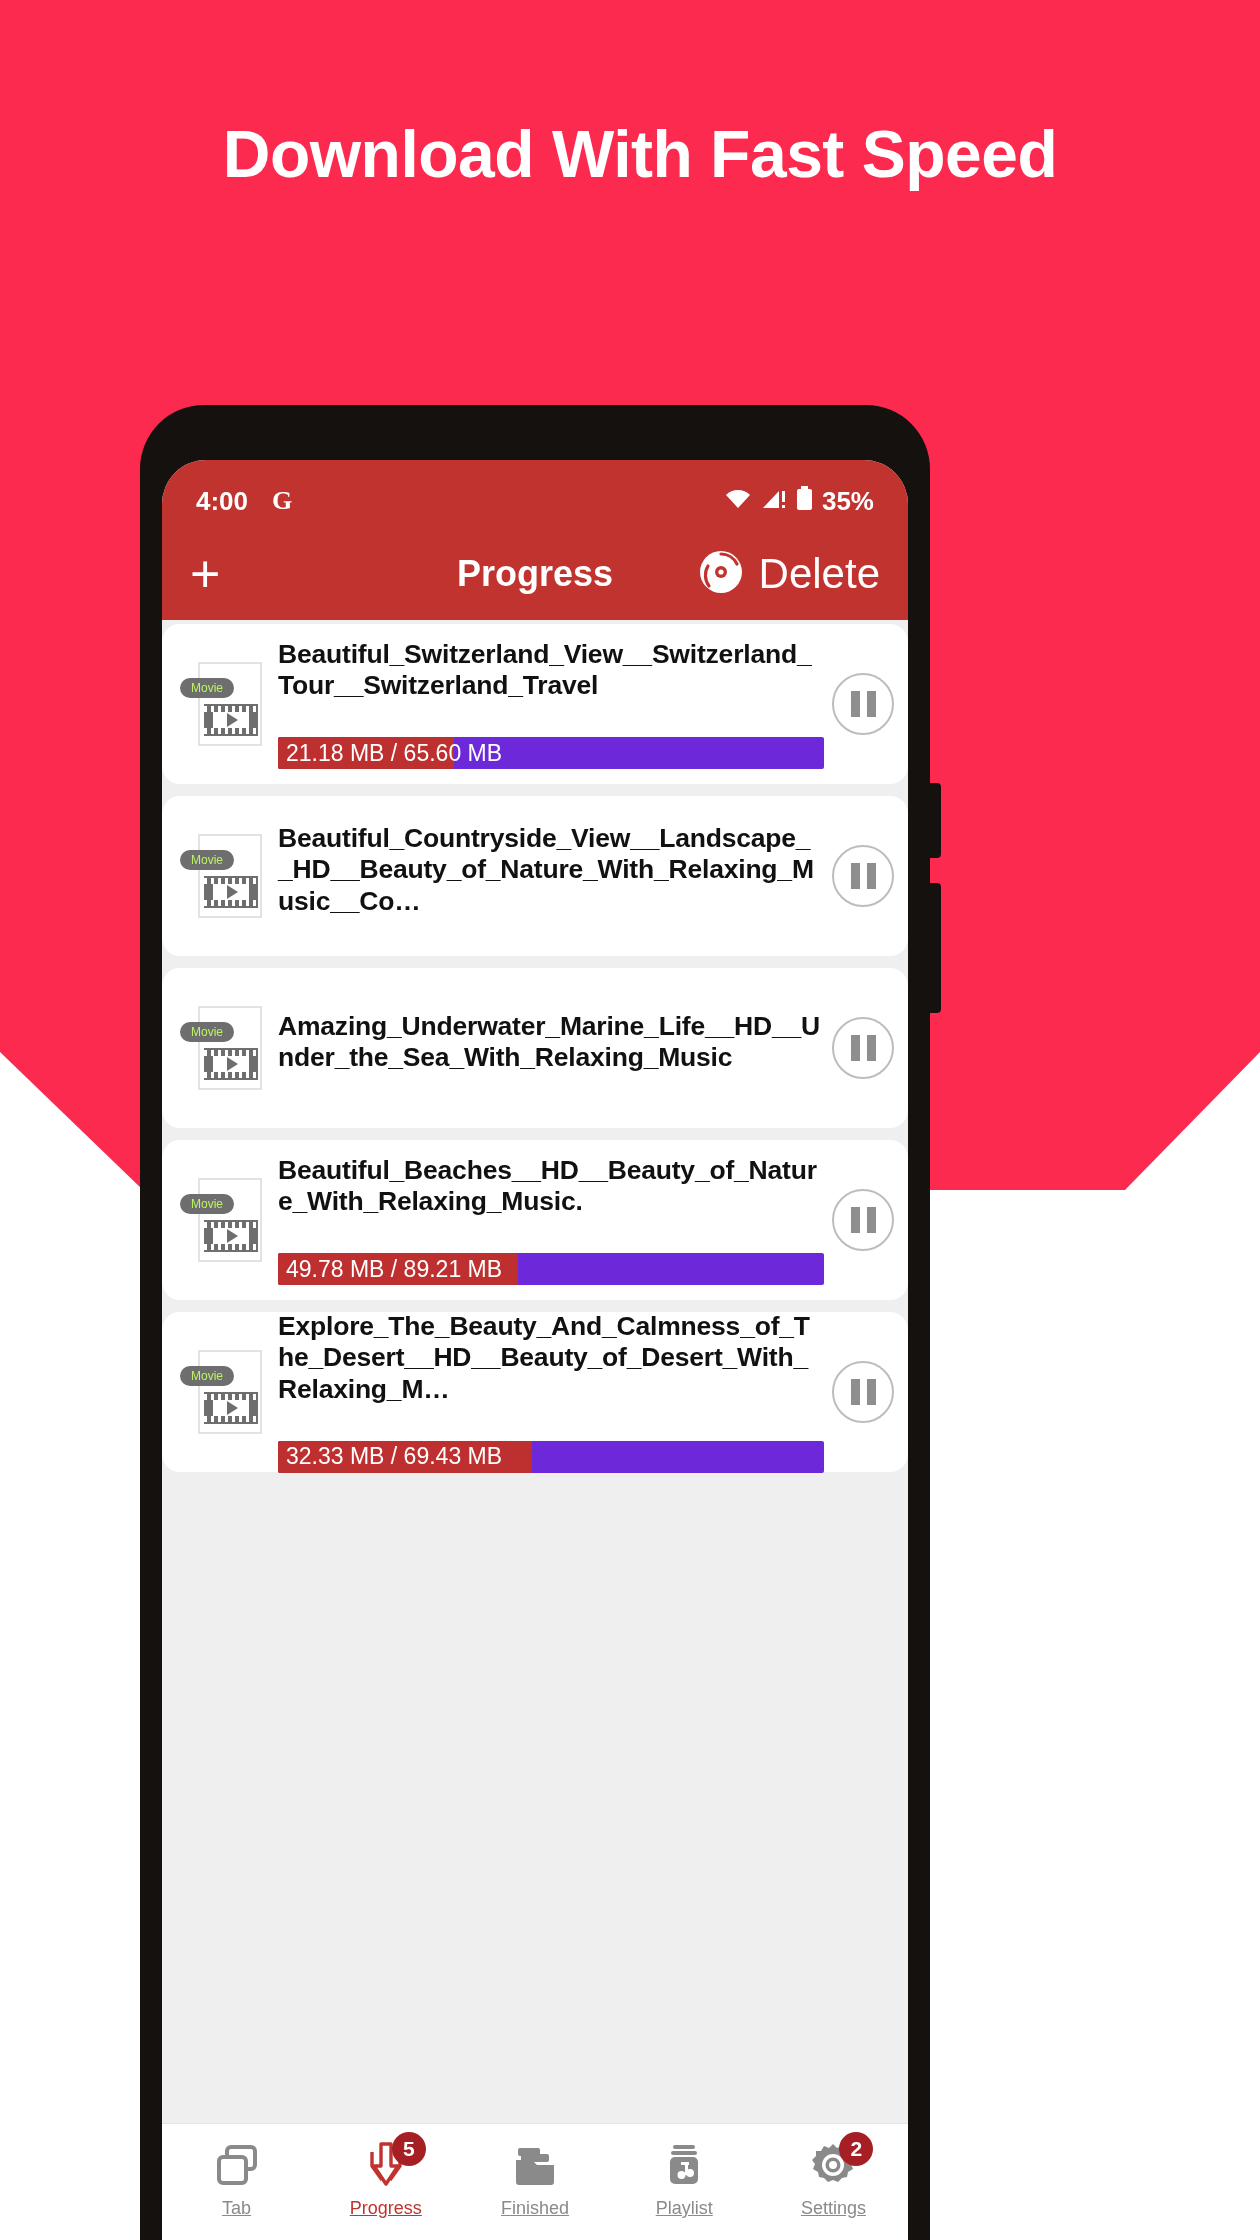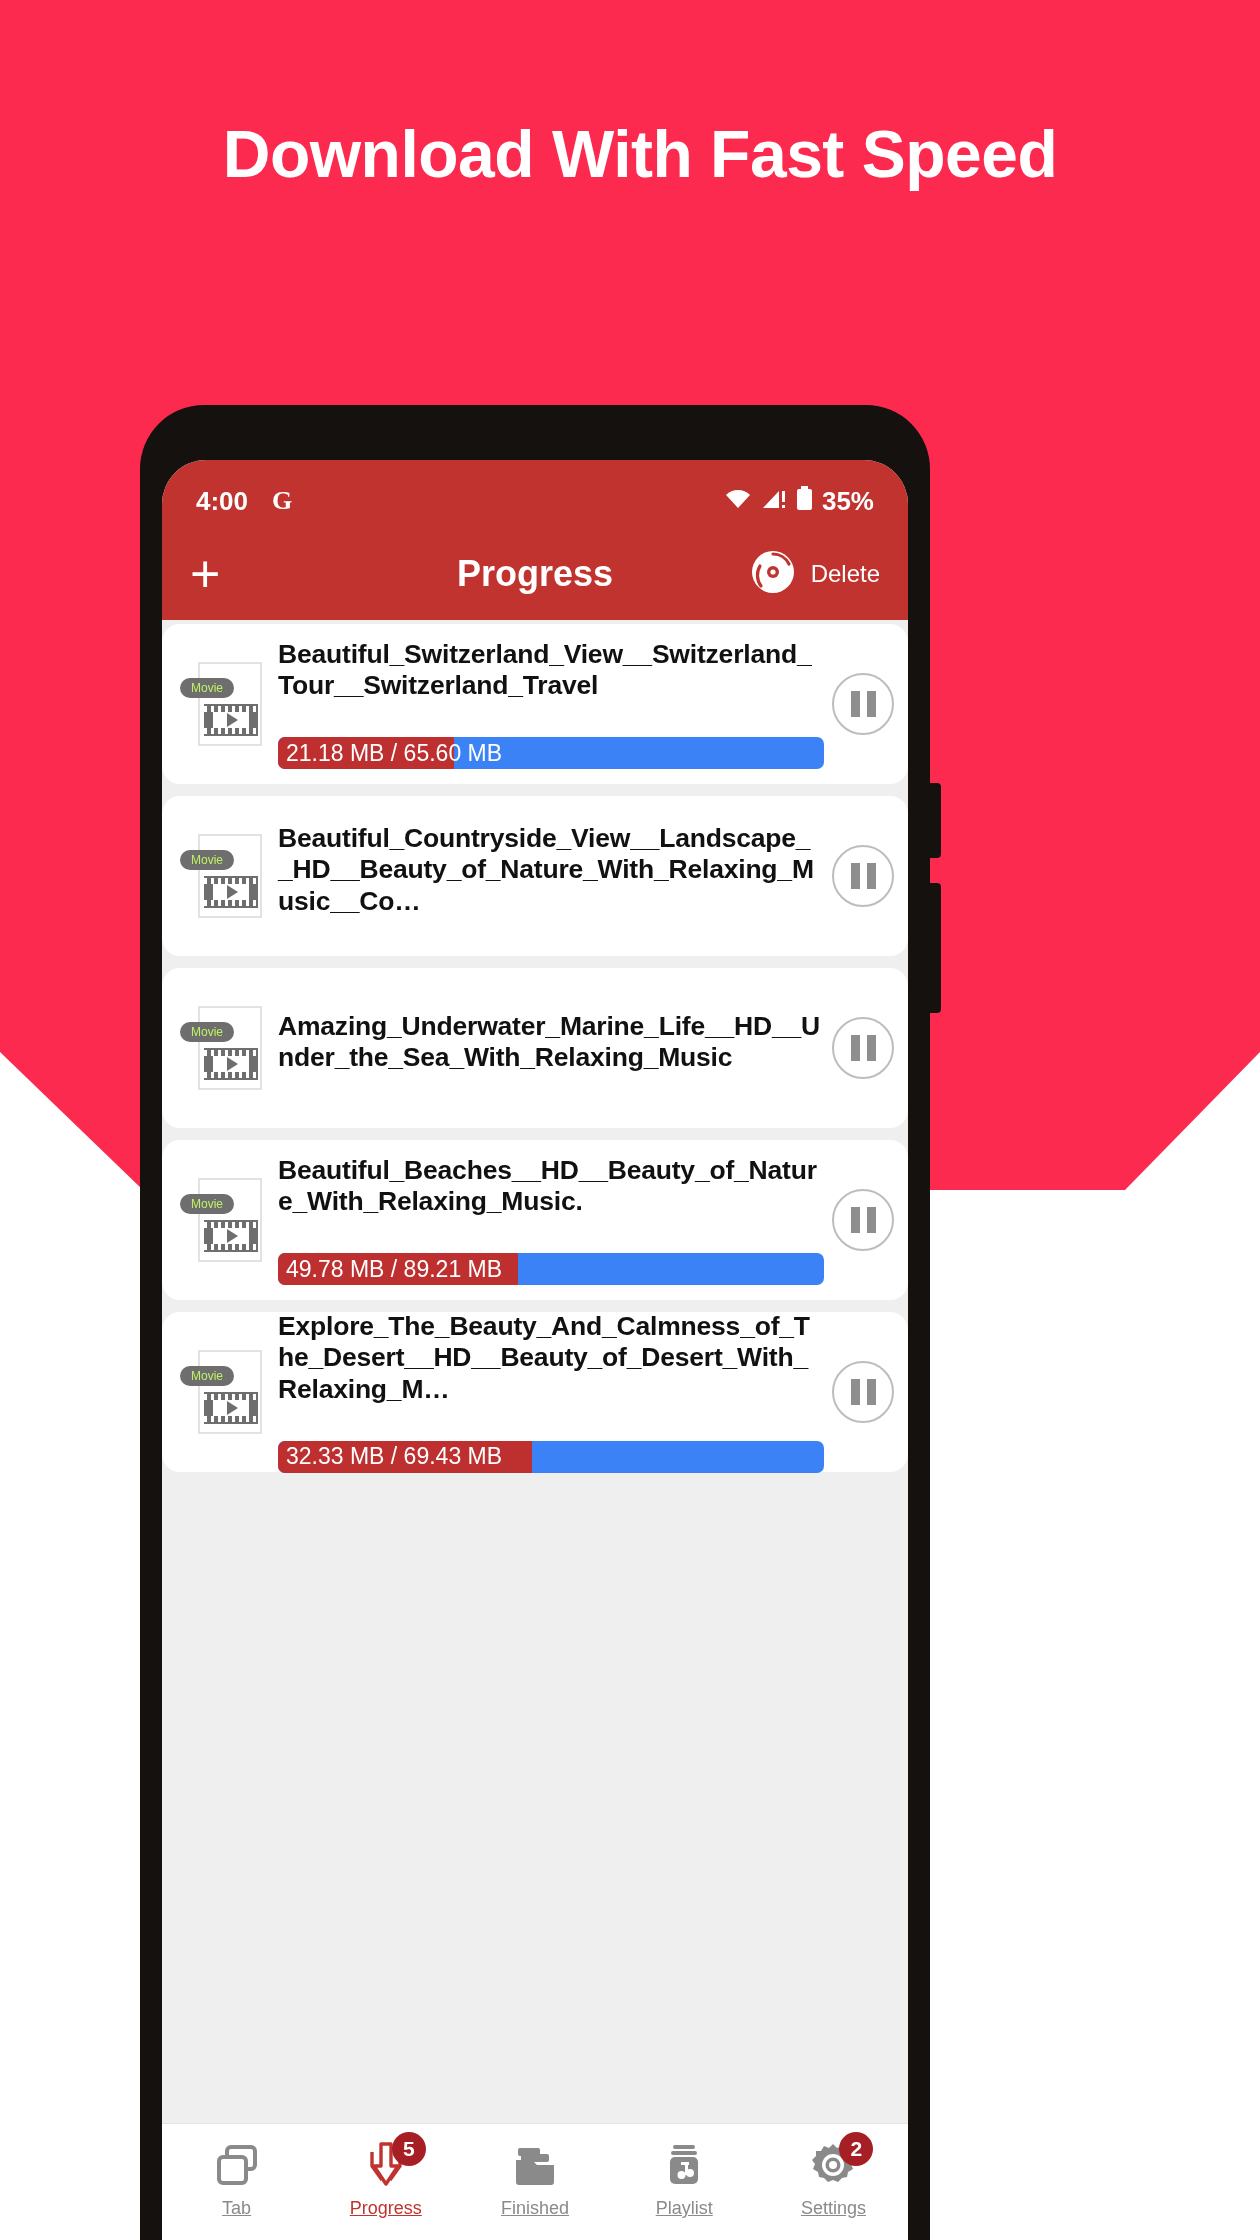--- a/index.html
+++ b/index.html
@@ -109,21 +109,21 @@
     cursor:pointer;
   }
   #appbar .title {
     position:absolute; left:0; right:0; text-align:center;
     font-size:36px; font-weight:bold;
     pointer-events:none;
   }
   #appbar .actions {
     margin-left:auto; display:flex; align-items:center; gap:14px; z-index:2;
   }
-  #appbar .delete-label { font-size:24px; }
+  #appbar .delete-label { font-size:42px; }
 
   
   #list {
     flex:1 1 auto;
     background:#EFEFEF;
     padding:4px 0 0 0;
     overflow:hidden;
   }
   .card {
     background:#ffffff;
@@ -188,22 +188,22 @@
     font-weight:bold;
     color:#111;
     line-height:1.18;
     letter-spacing:-0.2px;
     word-break:break-all;
     margin-bottom:12px;
   }
   .bar {
     position:relative;
     height:32px;
-    background:#3b82f6;
-    border-radius:7px;
+    background:#6d28d9;
+    border-radius:2px;
     overflow:hidden;
     margin-top:36px;
   }
   .bar .fill {
     position:absolute; left:0; top:0; bottom:0;
     background:#BE3030;
   }
   .bar .bartext {
     position:absolute; left:8px; top:0; bottom:0;
     display:flex; align-items:center;

